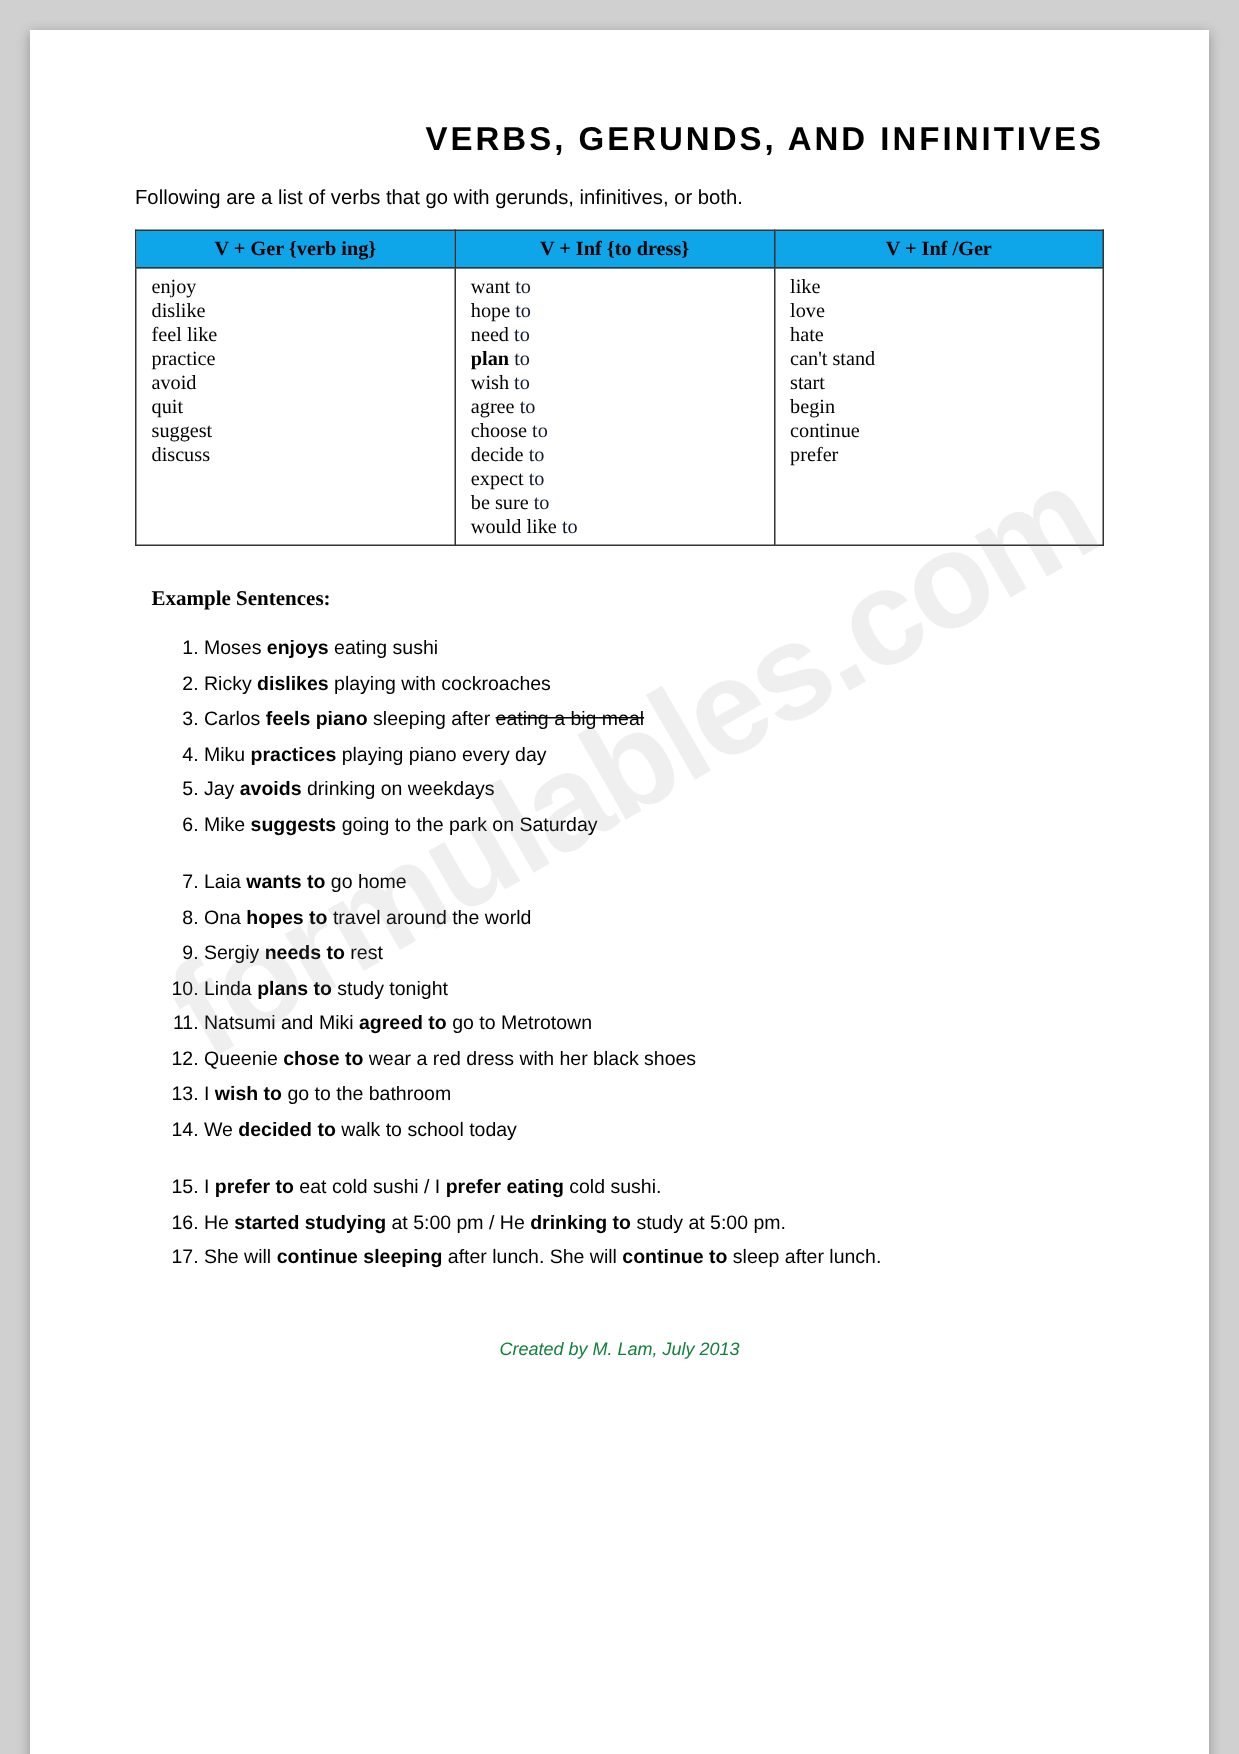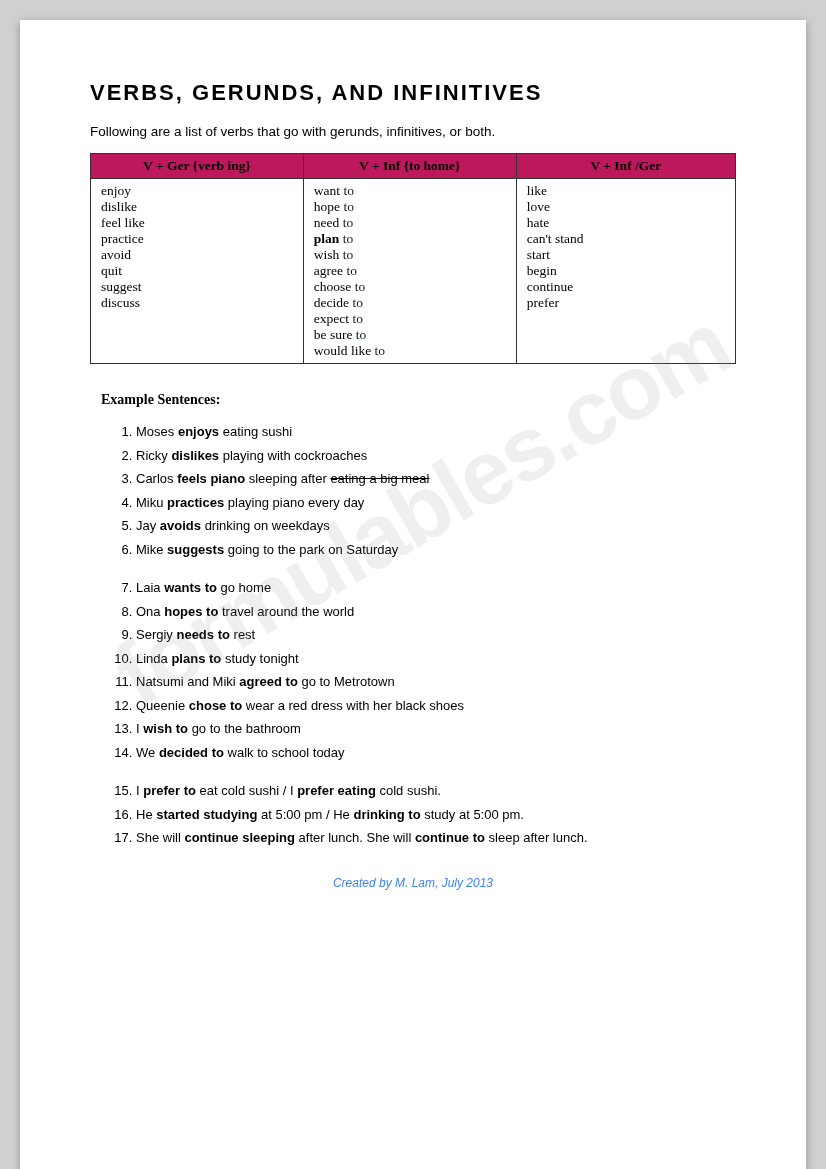--- a/index.html
+++ b/index.html
@@ -14,21 +14,21 @@
     }
     .page {
       background: #fff;
       width: 826px;
       min-height: 1169px;
       padding: 60px 70px 60px 70px;
       position: relative;
       box-shadow: 0 2px 8px rgba(0,0,0,0.3);
     }
     .page-title {
-      text-align: left;
+      text-align: right;
       font-size: 22px;
       font-weight: bold;
       letter-spacing: 2px;
       margin-bottom: 18px;
       font-family: Arial, sans-serif;
     }
     .subtitle {
       font-size: 13.5px;
       margin-bottom: 14px;
       font-family: Arial, sans-serif;
@@ -39,21 +39,21 @@
       margin-bottom: 28px;
       font-size: 13.5px;
     }
     .verb-table th, .verb-table td {
       border: 1px solid #333;
       padding: 4px 10px;
       vertical-align: top;
     }
     .verb-table th {
       font-weight: bold;
-      background: #be185d;
+      background: #0ea5e9;
     }
     .verb-table td {
       font-size: 13.5px;
       margin-left: 12px;
     }
     .col-ger { width: 33%; }
     .col-inf { width: 33%; }
     .col-both { width: 34%; }
     .gray-text { color: #0f172a; }
     .section-title {
@@ -85,40 +85,40 @@
       transform: rotate(-30deg);
       pointer-events: none;
       font-family: Arial, sans-serif;
       letter-spacing: -2px;
       line-height: 1;
     }
     .footer {
       text-align: center;
       font-style: italic;
       font-size: 12px;
-      color: #3b82f6;
-      margin-top: 28px;
+      color: #15803d;
+      margin-top: 44px;
       font-family: Arial, sans-serif;
     }
   </style>
 </head>
 <body>
 
 <div class="page">
 
   <div class="watermark">formulables.com</div>
 
   <h1 class="page-title">VERBS, GERUNDS, AND INFINITIVES</h1>
   <p class="subtitle">Following are a list of verbs that go with gerunds, infinitives, or both.</p>
 
   <table class="verb-table">
     <thead>
       <tr>
         <th class="col-ger">V + Ger  {verb ing}</th>
-        <th class="col-inf">V + Inf {to home}</th>
+        <th class="col-inf">V + Inf {to dress}</th>
         <th class="col-both">V + Inf /Ger</th>
       </tr>
     </thead>
     <tbody>
       <tr>
         <td>
           enjoy<br>dislike<br>feel like<br>practice<br>avoid<br>quit<br>suggest<br>discuss
         </td>
         <td>
           want <span class="gray-text">to</span><br>

